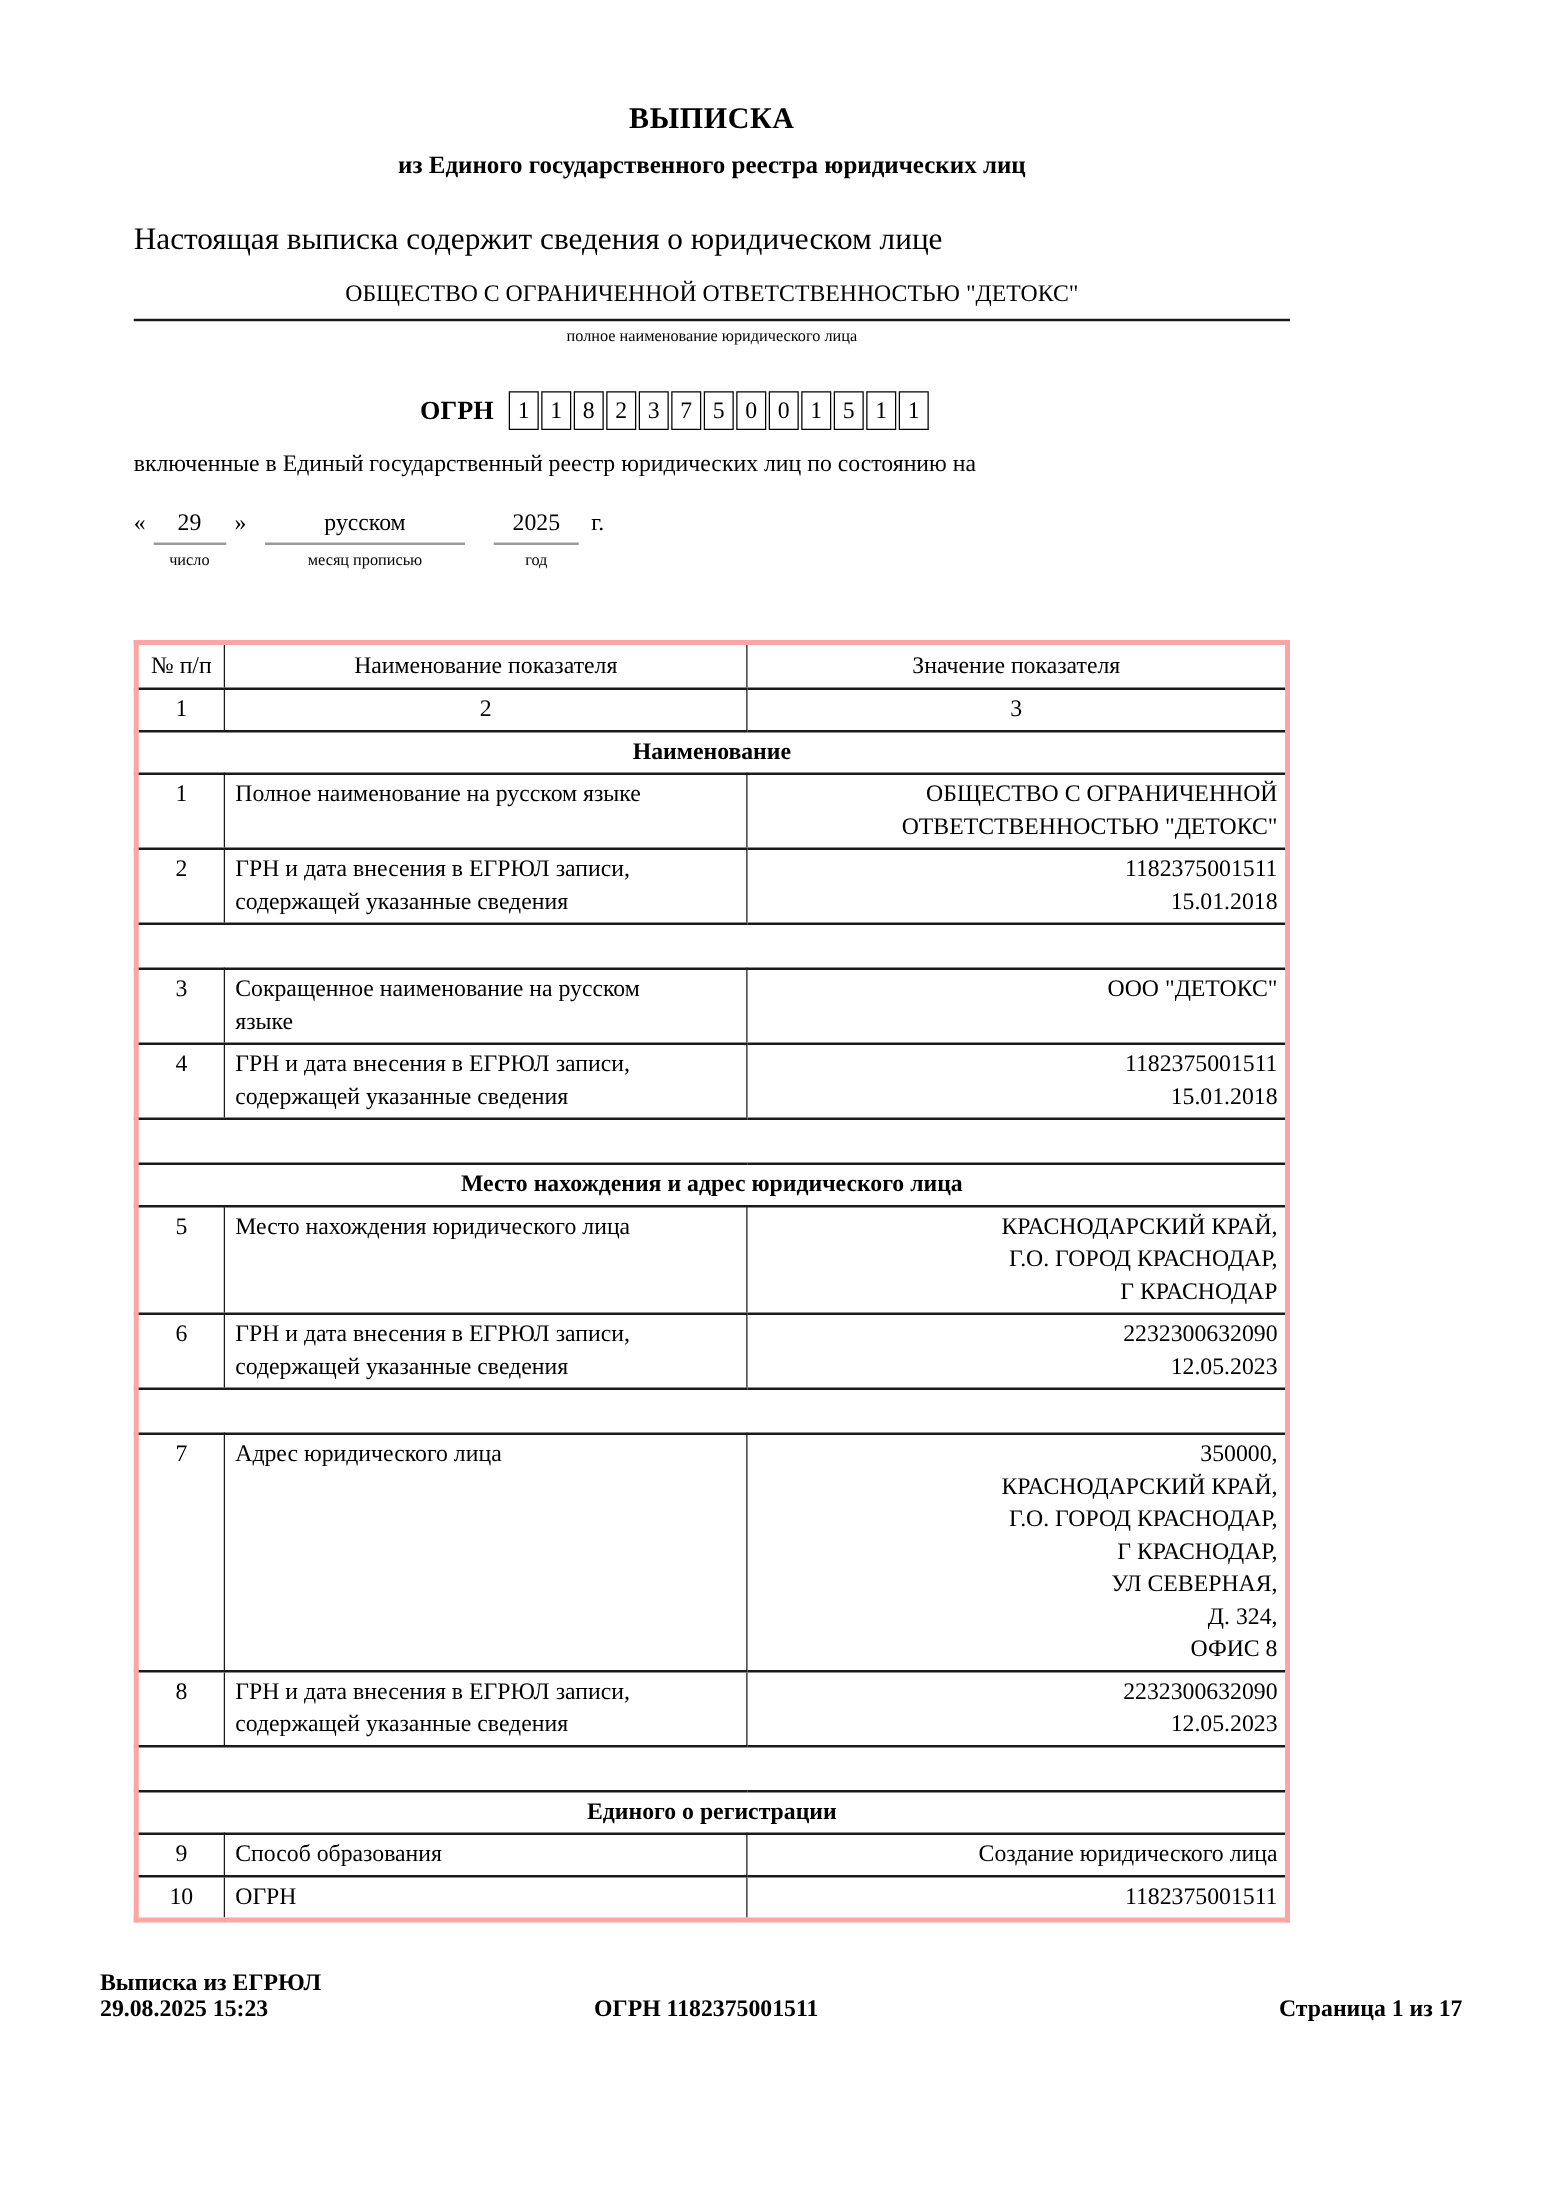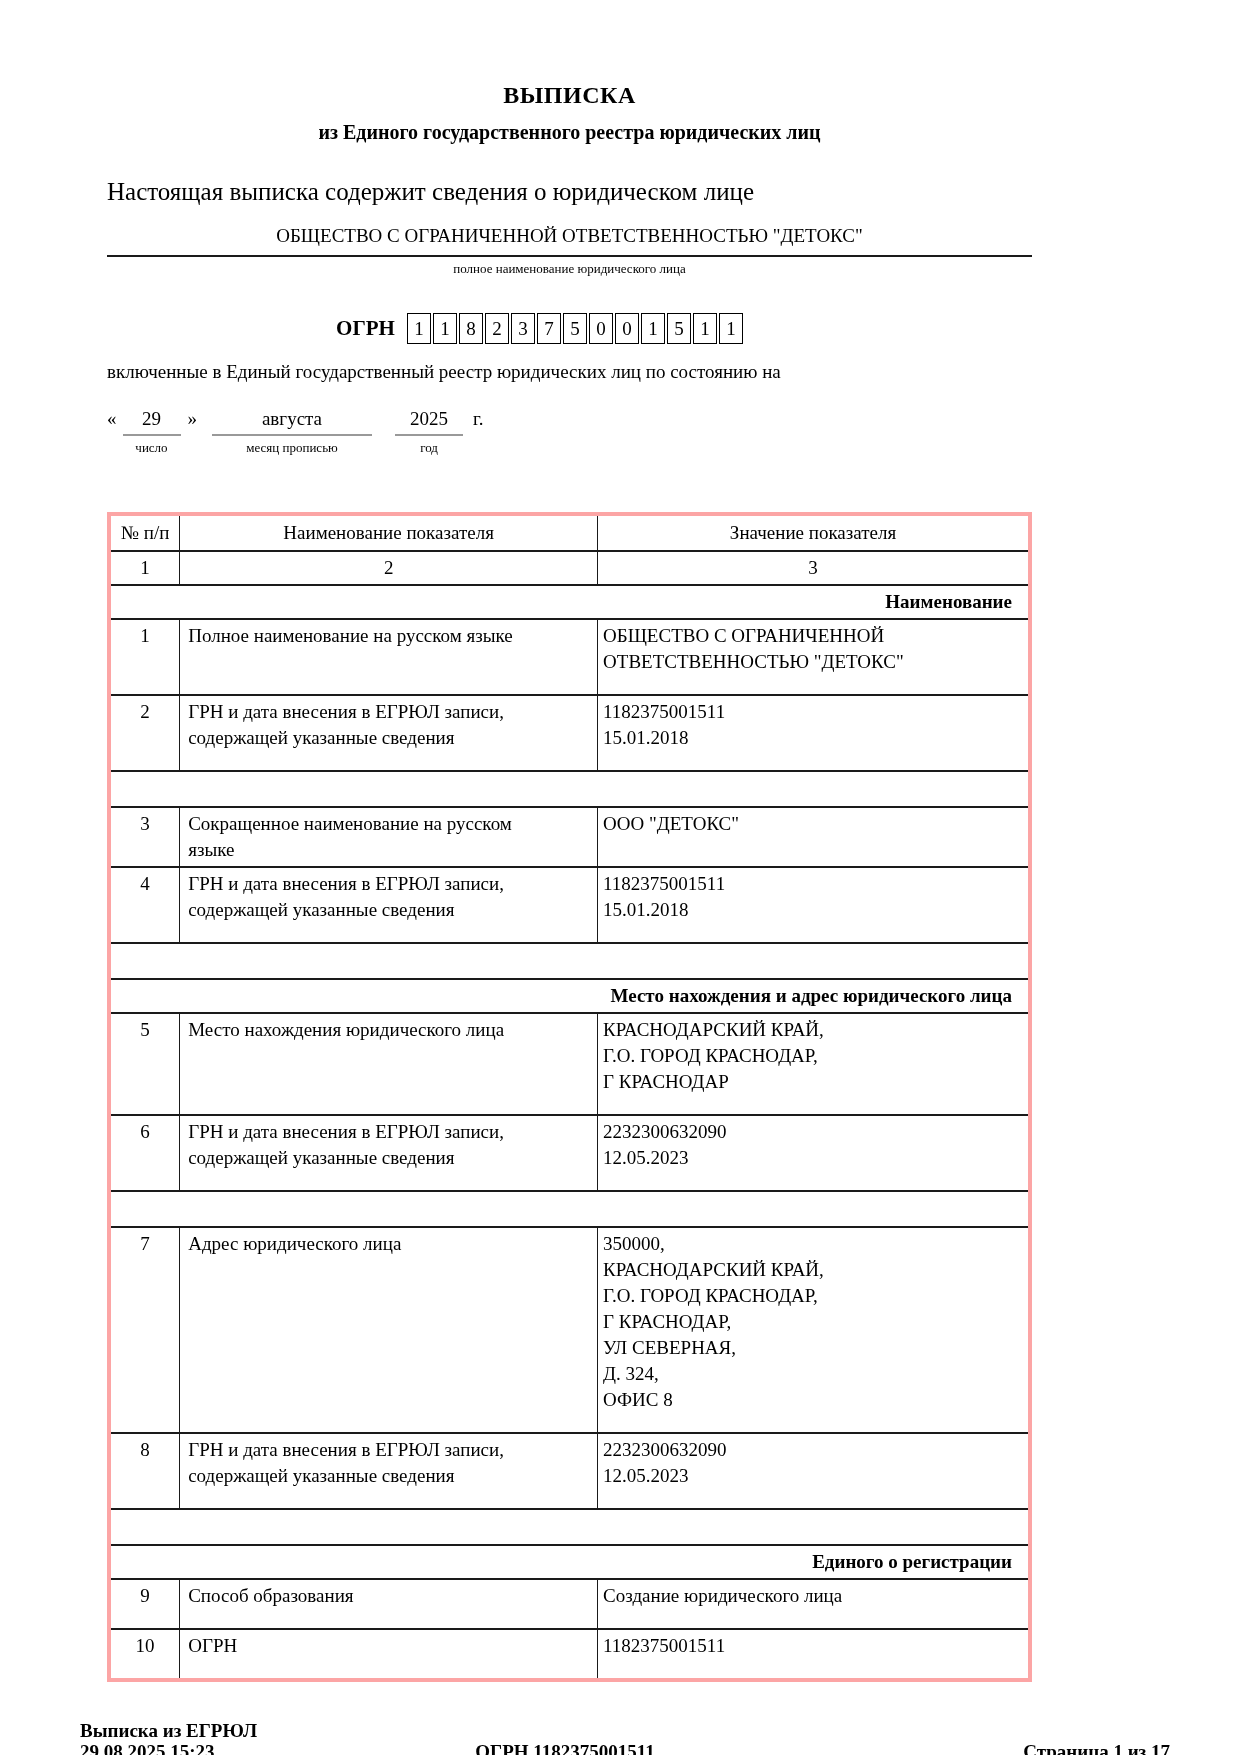--- a/index.html
+++ b/index.html
@@ -53,25 +53,25 @@
 
   table.main { margin-top: 56px; width: 925px; border-collapse: collapse; border: 4px solid #fca5a5; font-size: 19px; }
   table.main th, table.main td {
     border: 1.5px solid #1a1a1a;
     border-top-width: 2.5px; border-bottom-width: 2.5px;
     vertical-align: top;
     line-height: 26px;
   }
   table.main th { font-weight: normal; text-align: center; padding: 4px 4px; }
   tr.colnum-row td { text-align: center; padding: 3px 4px; }
-  tr.section-row td { font-weight: bold; text-align: right; padding: 3px 16px; }
+  tr.section-row td { font-weight: bold; text-align: center; padding: 3px 16px; }
   tr.spacer-row td { height: 36px; border-left: none; border-right: none; }
   td.c-num { text-align: center; padding: 3px 4px; }
   td.c-name { padding: 3px 6px 3px 8px; white-space: pre-line; }
-  td.c-val { padding: 3px 6px 19px 5px; white-space: pre-line; }
+  td.c-val { padding: 3px 6px 3px 5px; white-space: pre-line; text-align: right; }
 
   .footer { margin-left: 80px; margin-right: 70px; margin-top: 38px; display: flex; align-items: flex-end; font-weight: bold; font-size: 19px; line-height: 21px; }
   .f-left { flex: 1; }
   .f-center { transform: translateX(-60px); }
   .f-right { flex: 1; text-align: right; }
 </style>
 </head>
 <body>
 
 <div class="content">
@@ -108,21 +108,21 @@
   <p class="included">включенные в Единый государственный реестр юридических лиц по состоянию на</p>
 
   <div class="asof-row">
     <span class="q">«</span>
     <div class="blank blank-day">
       <div class="blank-value">29</div>
       <div class="blank-label">число</div>
     </div>
     <span class="q gq">»</span>
     <div class="blank blank-month">
-      <div class="blank-value">августа</div>
+      <div class="blank-value">русском</div>
       <div class="blank-label">месяц прописью</div>
     </div>
     <div class="blank blank-year">
       <div class="blank-value">2025</div>
       <div class="blank-label">год</div>
     </div>
     <span class="q gsuffix">г.</span>
   </div>
 
   <table class="main">

